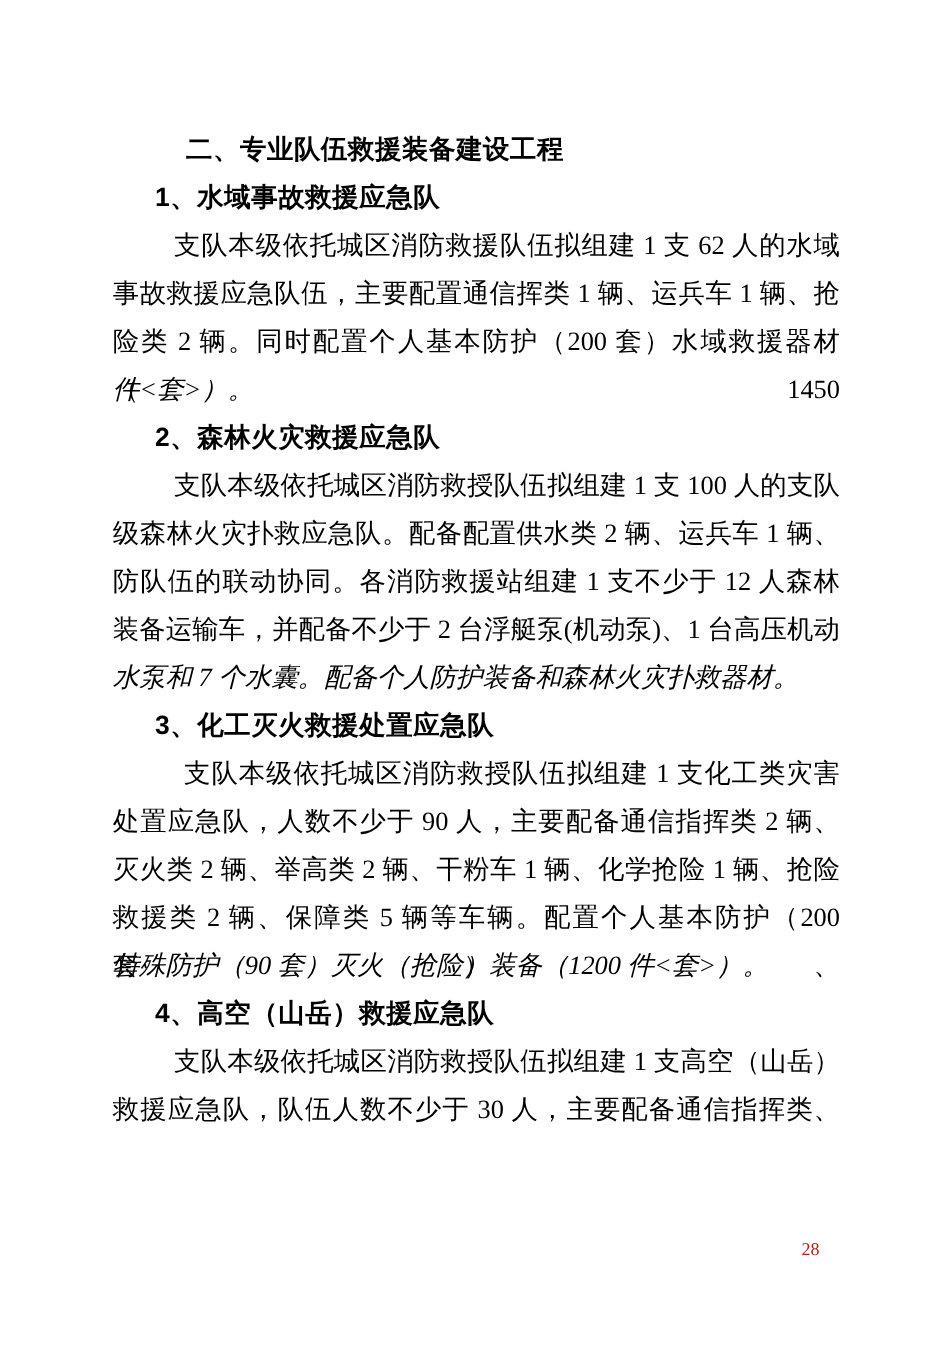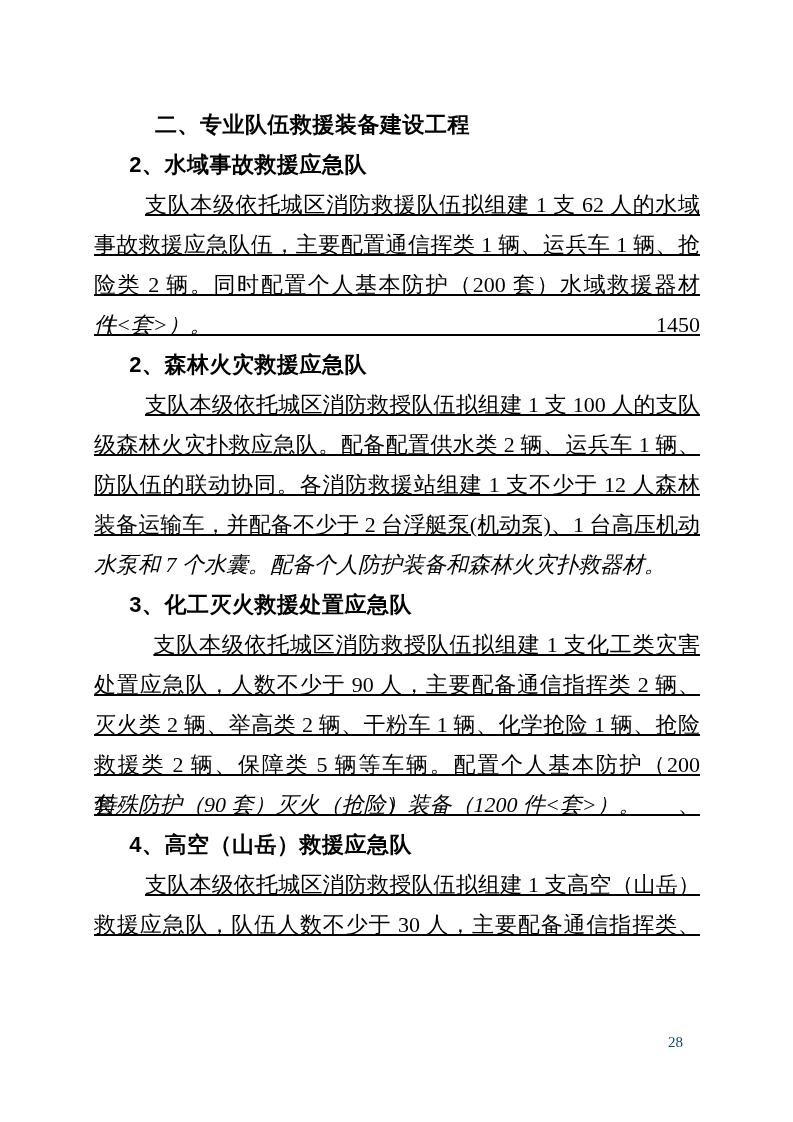--- a/index.html
+++ b/index.html
@@ -37,21 +37,20 @@
     line-height: 40px;
     font-size: 22px;
     white-space: nowrap;
   }
 
   
   .jline {
     white-space: normal;
     text-align: justify;
     text-align-last: justify;
-    text-decoration: underline;
   }
 
   
   .lline {
     white-space: normal;
     text-align: left;
     text-align-last: left;
     font-style: italic;
   }
 
@@ -70,33 +69,33 @@
   .heading-main    { text-indent: 2.77em; }
   .heading-section { text-indent: 1.60em; }
 
   .page-number {
     position: absolute;
     left: 668px;
     top: 1032px;
     font-size: 15px;
     line-height: 20px;
     font-family: "Liberation Serif", "DejaVu Serif", serif;
-    color: #0c4a6e;
+    color: #b91c1c;
   }
 </style>
 </head>
 <body>
 
 <div class="page">
 
   <div class="content">
 
     <div class="row heading heading-main">二、专业队伍救援装备建设工程</div>
 
-    <div class="row heading heading-section">2、水域事故救援应急队</div>
+    <div class="row heading heading-section">1、水域事故救援应急队</div>
     <div class="row jline first">支队本级依托城区消防救援队伍拟组建 1 支 62 人的水域</div>
     <div class="row jline">事故救援应急队伍，主要配置通信挥类 1 辆、运兵车 1 辆、抢</div>
     <div class="row jline">险类 2 辆。同时配置个人基本防护（200 套）水域救援器材（1450</div>
     <div class="row lline">件&lt;套&gt;）。</div>
 
     <div class="row heading heading-section">2、森林火灾救援应急队</div>
     <div class="row jline first">支队本级依托城区消防救授队伍拟组建 1 支 100 人的支队</div>
     <div class="row jline">级森林火灾扑救应急队。配备配置供水类 2 辆、运兵车 1 辆、</div>
     <div class="row jline">防队伍的联动协同。各消防救援站组建 1 支不少于 12 人森林</div>
     <div class="row jline">装备运输车，并配备不少于 2 台浮艇泵(机动泵)、1 台高压机动</div>

